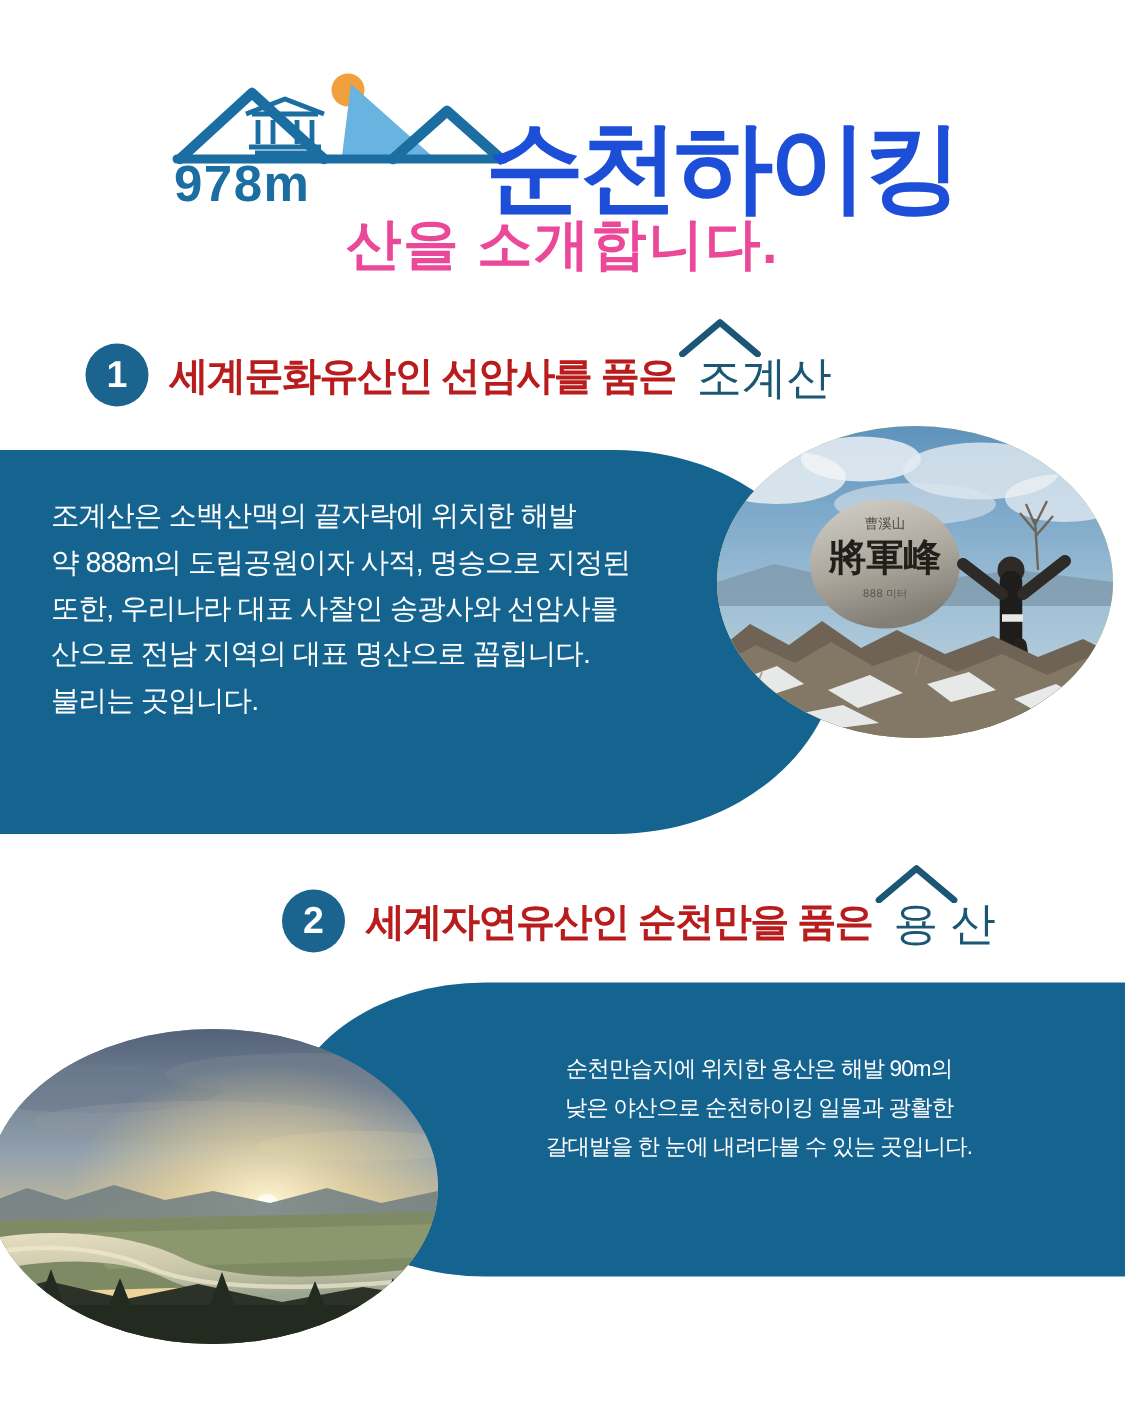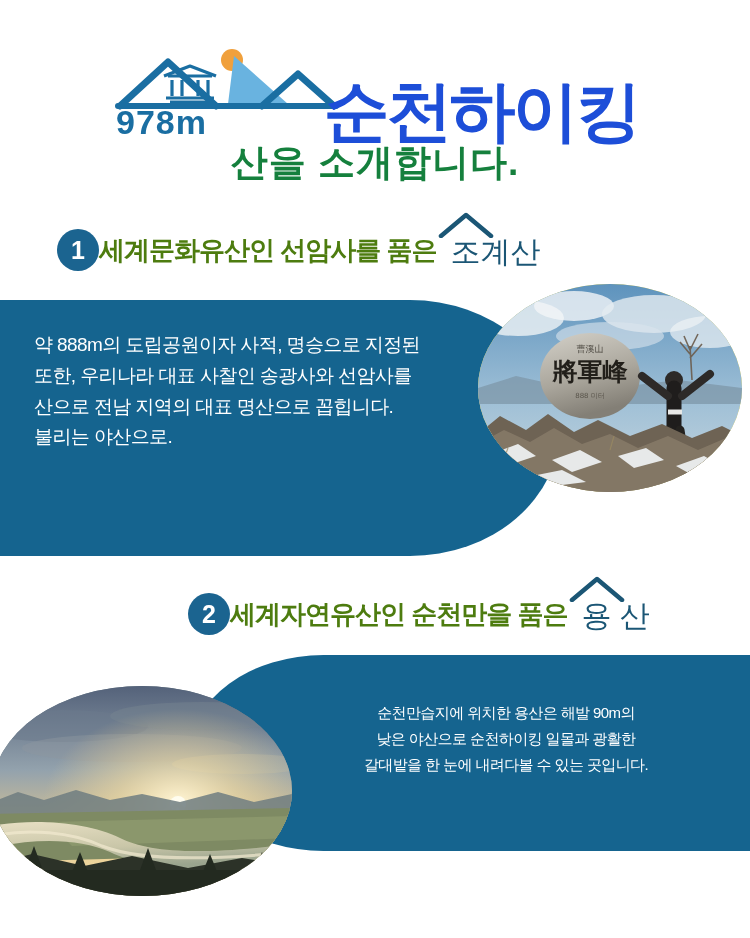--- a/index.html
+++ b/index.html
@@ -53,21 +53,21 @@
     top: 6px;
   }
 
   .subtitle {
     position: absolute;
     top: 138px; left: 0;
     width: 750px;
     text-align: center;
     font-size: 37px;
     font-weight: bold;
-    color: #15803d;
+    color: #ec4899;
     letter-spacing: 1px;
   }
 
   
   .sec-head {
     position: absolute;
     display: flex;
     align-items: center;
     height: 48px;
   }
@@ -82,23 +82,24 @@
     font-size: 25px;
     font-weight: bold;
     display: flex;
     align-items: center;
     justify-content: center;
     flex: none;
     line-height: 1;
   }
 
   .sec-title {
+    margin-left: 14px;
     font-size: 26px;
     font-weight: bold;
-    color: #4d7c0f;
+    color: #b91c1c;
     letter-spacing: -1px;
     white-space: nowrap;
   }
 
   .mount-name {
     position: relative;
     margin-left: 14px;
     font-size: 30px;
     font-weight: normal;
     color: #1b5675;
@@ -228,24 +229,25 @@
       <svg class="peak-icon" viewBox="0 0 56 26" xmlns="http://www.w3.org/2000/svg">
         <path d="M3 24 L28 3 L53 24" fill="none" stroke="#1b5675" stroke-width="4.5" stroke-linecap="round" stroke-linejoin="round"></path>
       </svg>
       <span>조계산</span>
     </div>
   </div>
 
   <div class="panel panel-1"></div>
 
   <div class="panel-1-text">
+    <span class="ln">조계산은 소백산맥의 끝자락에 위치한 해발</span>
     <span class="ln">약 888m의 도립공원이자 사적, 명승으로 지정된</span>
     <span class="ln"> 또한,  우리나라 대표 사찰인 송광사와 선암사를</span>
     <span class="ln">산으로 전남 지역의 대표 명산으로 꼽힙니다.</span>
-    <span class="ln">불리는 야산으로.</span>
+    <span class="ln">불리는 곳입니다.</span>
   </div>
 
   <div class="photo-1">
     <div class="ph">
       <svg viewBox="0 0 264 208" preserveAspectRatio="xMidYMid slice" xmlns="http://www.w3.org/2000/svg">
         <defs>
           <linearGradient id="sky1" x1="0" y1="0" x2="0" y2="1">
             <stop offset="0%" stop-color="#5e93bd"></stop>
             <stop offset="55%" stop-color="#9ebfd6"></stop>
             <stop offset="100%" stop-color="#c8d7de"></stop>

